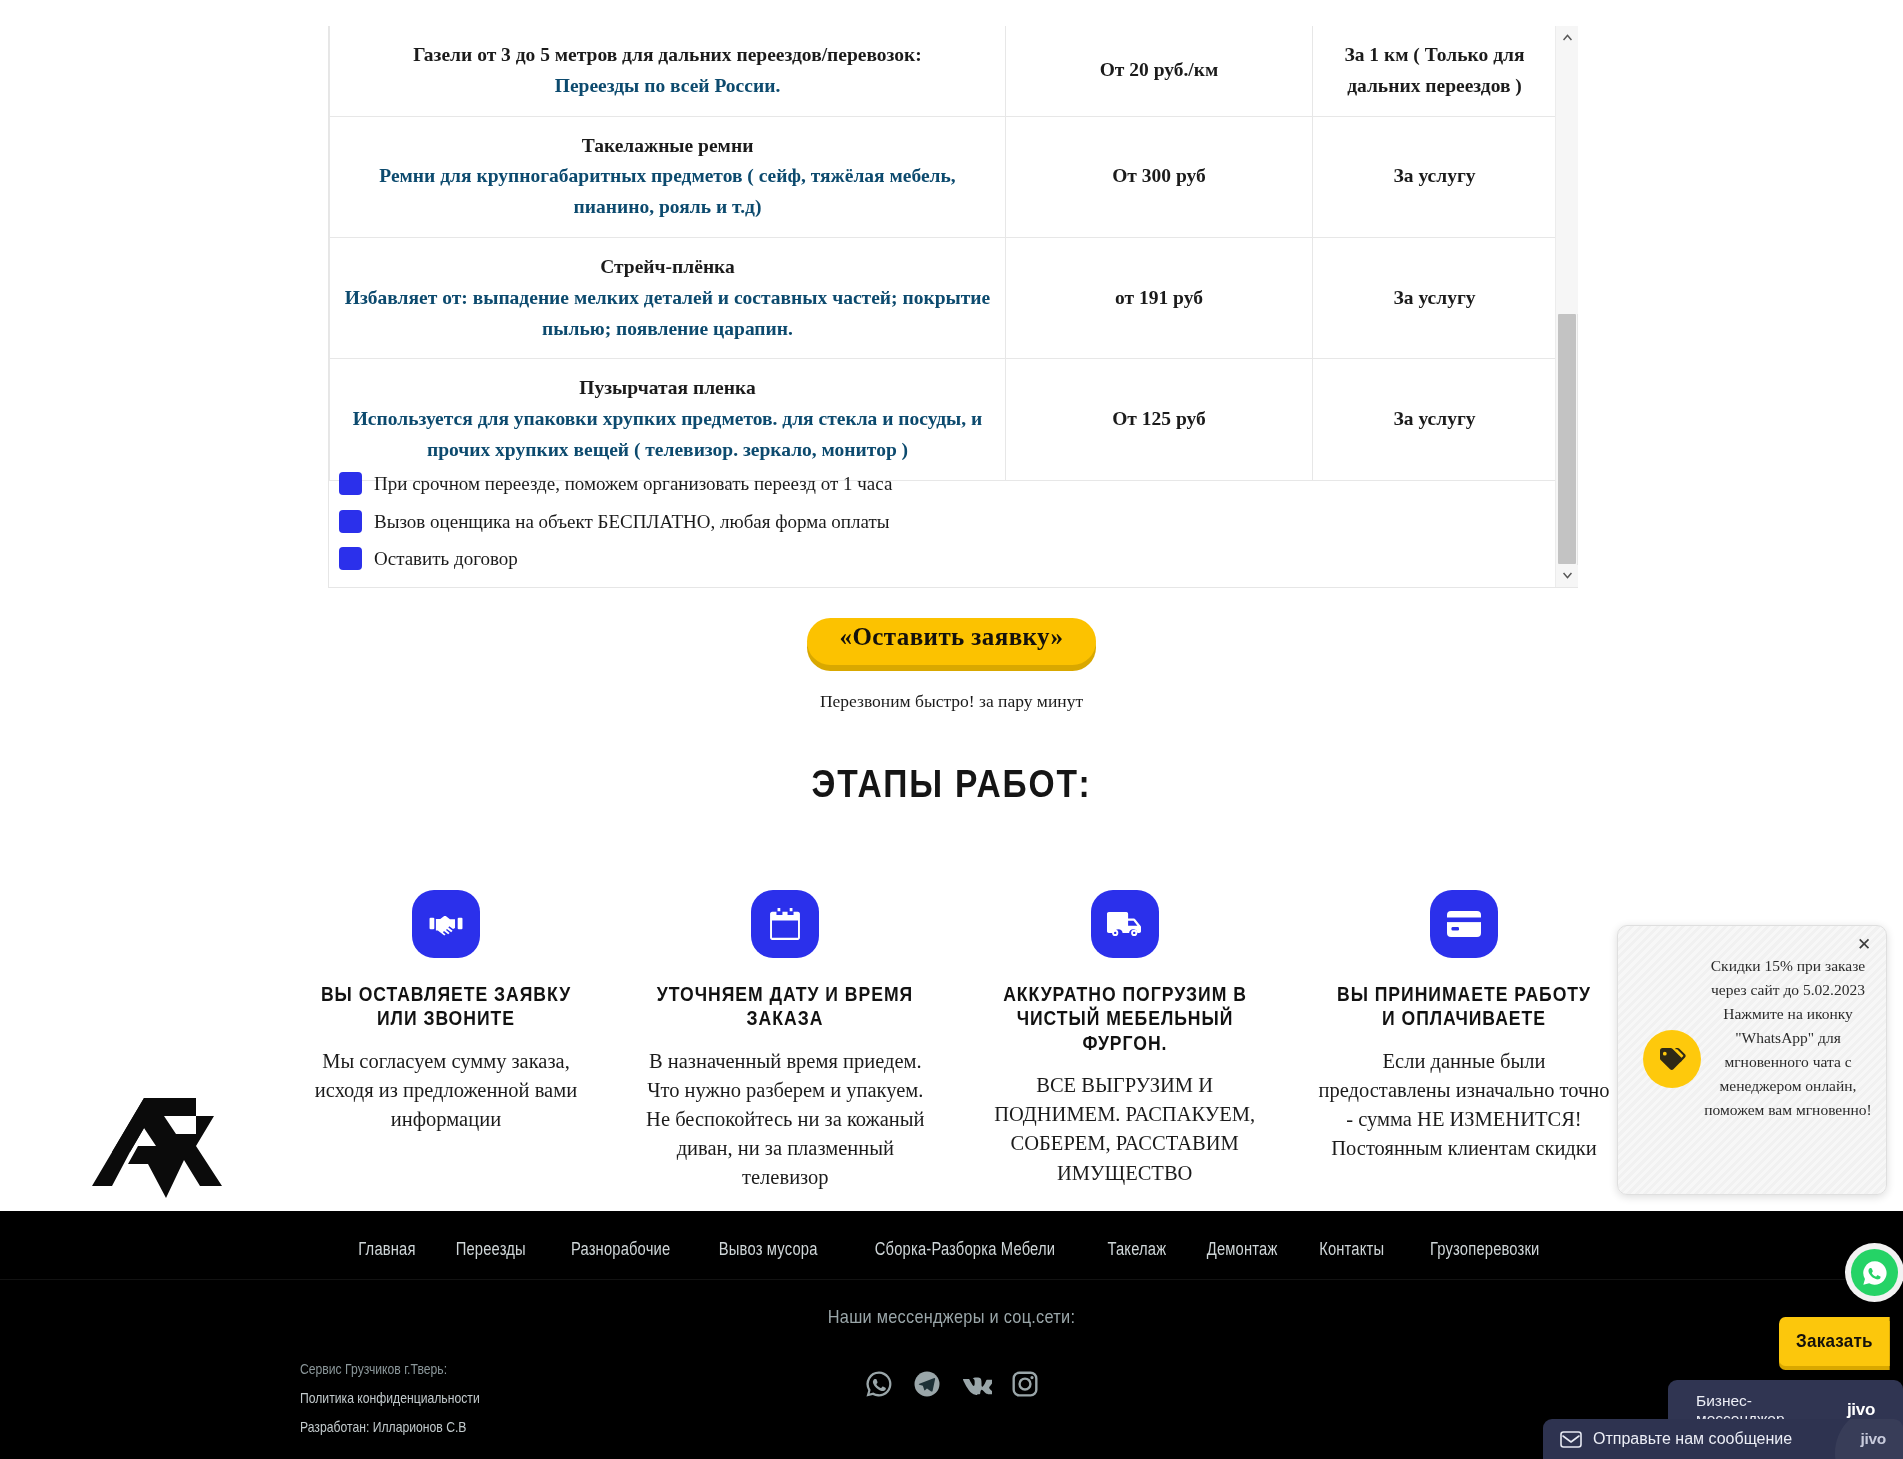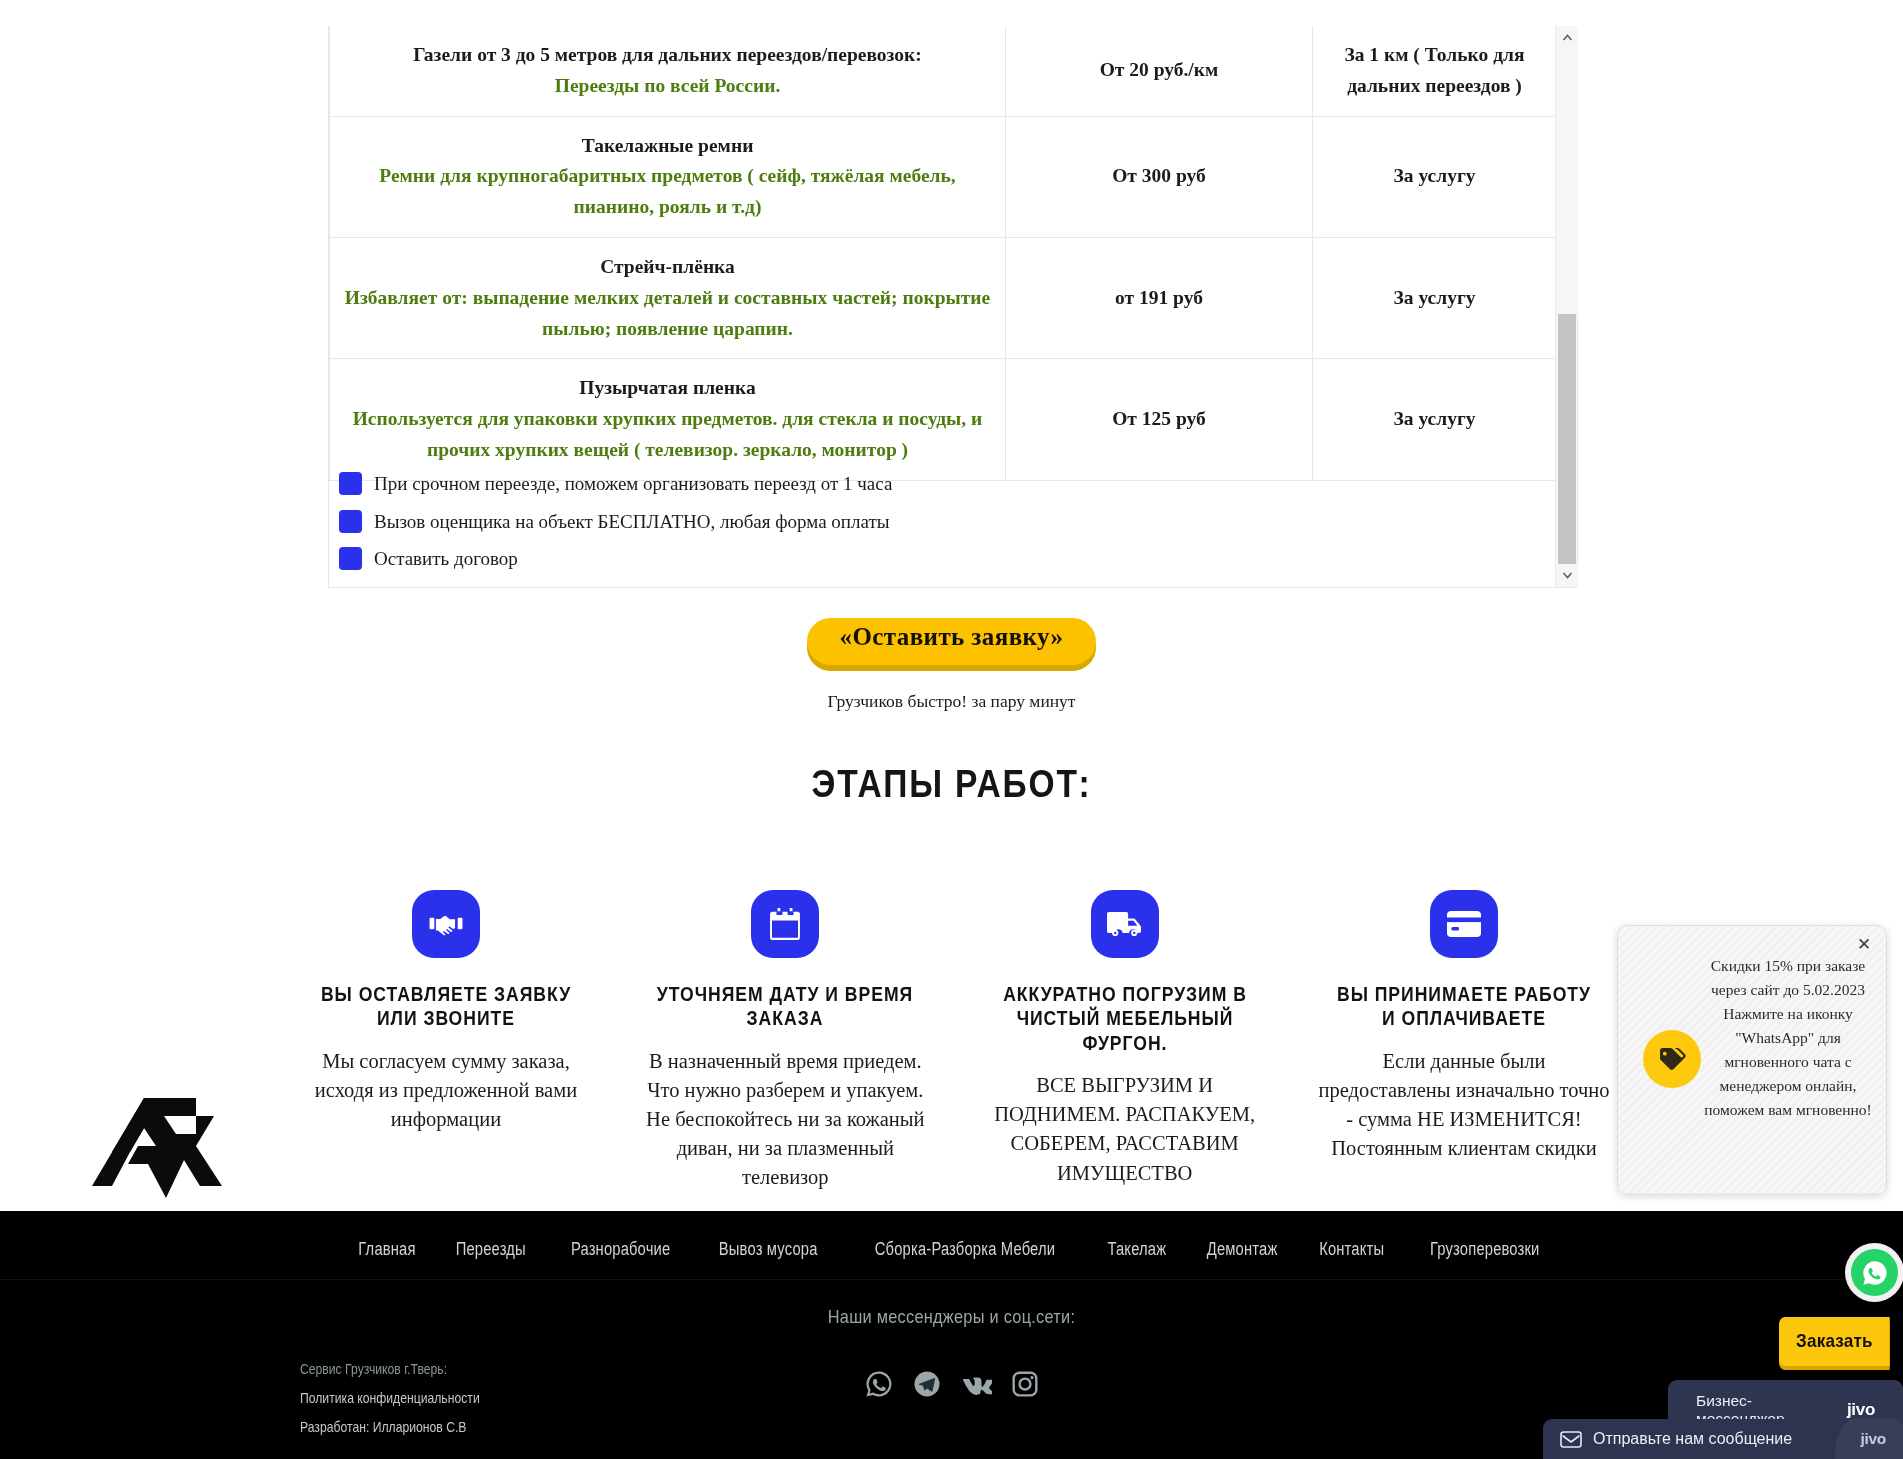--- a/index.html
+++ b/index.html
@@ -43,21 +43,21 @@
     padding: 14px 10px;
     font-size: 19.5px;
     line-height: 1.58;
     color: #1b1b1b;
   }
   table.price td.c1 { width: 676px; border-left: 1px solid #e7e7e7; }
   table.price td.c2 { width: 307px; }
   table.price td.c3 { width: 244px; }
   table.price tr:first-child td { border-top: none; }
   .cell-title { display:block; }
-  .cell-sub { display:block; color:#4d7c0f; }
+  .cell-sub { display:block; color:#0c4a6e; }
 
   
   .vscroll {
     width: 22px;
     height: 100%;
     background: #f6f6f6;
     border-left: 1px solid #ececec;
     position: relative;
     flex: none;
   }
@@ -371,21 +371,21 @@
       <div class="vsc-arrow down">
         <svg width="11" height="8" viewBox="0 0 11 8">
             <path d="M5.5 6.8 1 1.4 2.1.5 5.5 4.6 8.9.5 10 1.4z" fill="#555"></path>
           </svg>
       </div>
     </div>
   </div>
 
   <div class="cta-wrap">
     <button class="cta-btn">«Оставить заявку»</button>
-    <div class="cta-note">Грузчиков быстро! за пару минут</div>
+    <div class="cta-note">Перезвоним быстро! за пару минут</div>
   </div>
 
   <div class="sec-head">ЭТАПЫ РАБОТ:</div>
 
   <div class="steps">
 
     <div class="step">
       <div class="step-icon">
         <svg width="34" height="34" viewBox="0 0 32 32">
           <rect x="0.5" y="10" width="4.5" height="11" rx="1"></rect>

